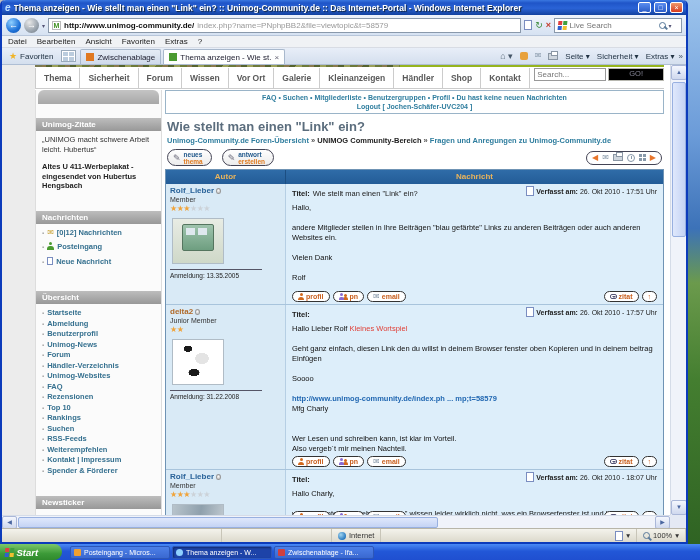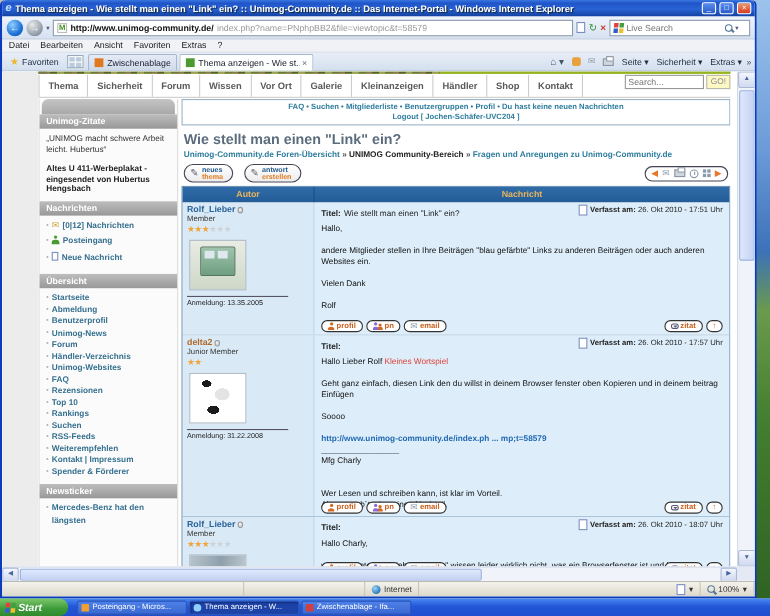--- a/index.html
+++ b/index.html
@@ -78,27 +78,27 @@
   .banner{height:9px;background:linear-gradient(90deg,#7a7a52 0,#7a7a52 2%,transparent 2%),
     repeating-linear-gradient(100deg,#6d7a3a 0 7px,#8a7a4e 7px 12px,#55632e 12px 18px,#9aa05a 18px 24px);
     background-color:#96b41e;background-size:58% 100%,58% 100%;background-repeat:no-repeat;}
   .banner::after{content:"";display:block;height:9px;margin-left:58%;background:#96b41e;margin-top:-9px;}
   .sitenav{height:21px;display:flex;align-items:stretch;border-bottom:1px solid #ccc;background:#fff;margin-top:1px;}
   .nav-item{padding:0 8px;display:flex;align-items:center;font-size:8.5px;font-weight:bold;color:#5a5a5a;
     border-right:1px solid #ccc;white-space:nowrap;}
   .nav-item:first-child{border-left:1px solid #ccc;}
   .sitesearch{margin-left:auto;display:flex;align-items:flex-start;gap:2px;}
   .sitesearch input{width:72px;height:13px;border:1px solid #999;font-size:8px;padding:0 2px;color:#666;}
-  .gobtn{height:13px;padding:0 3px;font-size:7.5px;color:#889;background:#fef9c3;border:1px solid #b8b8b0;}
+  .gobtn{height:13px;padding:0 20px;font-size:7.5px;color:#889;background:#000000;border:1px solid #b8b8b0;}
 
   .cols{display:flex;height:428px;overflow:hidden;margin-top:1px;}
   .sidebar{width:127px;flex:0 0 127px;background:#fbfbfb;border:1px solid #ddd;border-top:0;}
   .sb-tab{height:14px;background:linear-gradient(#c4c4c4,#a8a8a8);border-radius:6px 6px 0 0;margin:0 2px;}
   .sb-head{height:13px;background:linear-gradient(#bdbdbd,#989898);color:#fff;font-size:8px;font-weight:bold;
-    padding:2px 6px;margin-top:0;}
+    padding:2px 6px;margin-top:14px;}
   .sb-body{padding:4px 5px 6px 6px;}
   .sb-quote{font-size:7.5px;color:#333;line-height:9.5px;}
   .sb-caption{font-size:7.5px;font-weight:bold;color:#222;line-height:9.5px;margin-top:8px;}
   .sb-link-row{display:flex;align-items:flex-start;gap:3px;font-size:7.5px;font-weight:bold;color:#35708f;
     line-height:10.5px;}
   .sb-bullet{color:#aaa;font-size:6px;line-height:10.5px;}
   .msg-rows .sb-link-row{margin-bottom:4px;}
   .ico-mail{color:#caa53c;font-size:8px;line-height:9px;}
   .ico-user{display:inline-block;width:7px;height:8px;position:relative;}
   .ico-user::before{content:"";position:absolute;top:0;left:2px;width:3px;height:3px;border-radius:50%;background:#4a9a2f;}
@@ -545,21 +545,20 @@
                           </span>
                         </div>
                         <div class="pm-body">
                           <div class="pline"><span>Hallo Lieber Rolf </span><span class="t-red">Kleines Wortspiel</span></div>
                           <div class="bl"></div>
                           <div class="pline"><span>Geht ganz einfach, diesen Link den du willst in deinem Browser fenster oben Kopieren und in deinem beitrag Einfügen</span></div>
                           <div class="bl"></div>
                           <div class="pline"><span>Soooo</span></div>
                           <div class="bl"></div>
                           <div class="pline"><span class="t-link">http://www.unimog-community.de/index.ph ... mp;t=58579</span></div>
-                          <div class="pline"><span class="t-sig">_________________</span></div>
                           <div class="pline"><span>Mfg Charly</span></div>
                           <div class="bl"></div>
                           <div class="bl"></div>
                           <div class="pline"><span>Wer Lesen und schreiben kann, ist klar im Vorteil.</span></div>
                           <div class="pline"><span>Also vergeb´t mir meinen Nachteil.</span></div>
                         </div>
                         <div class="pm-foot">
                           <span class="pbtn">
                             <span class="ico-person"></span>
                             <span>profil</span>

